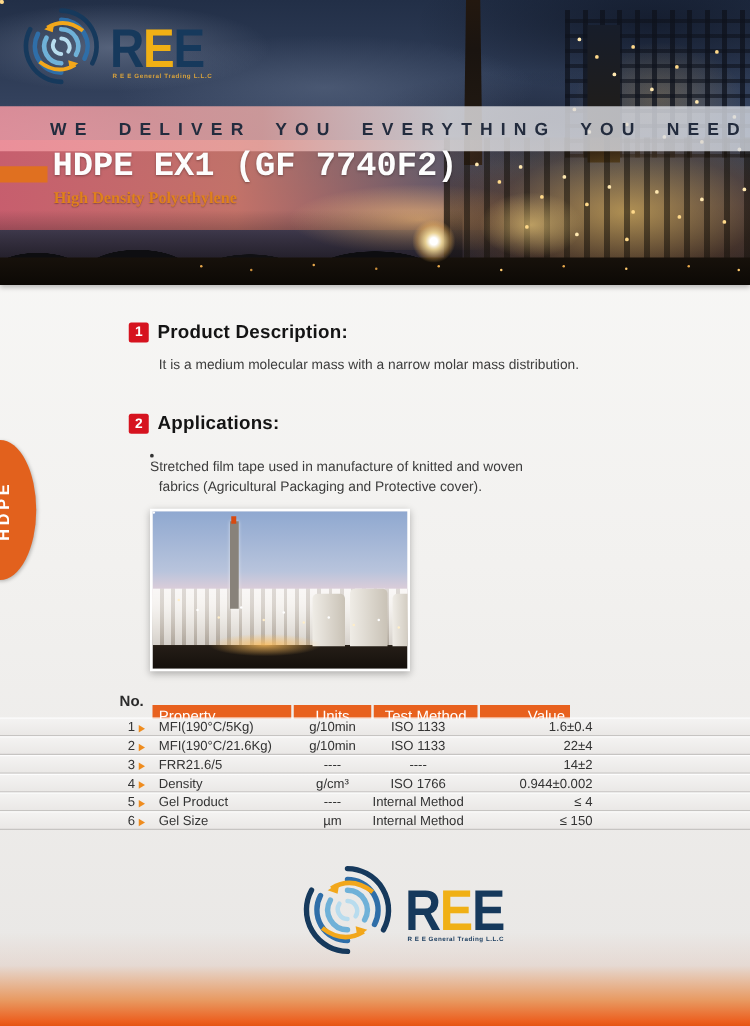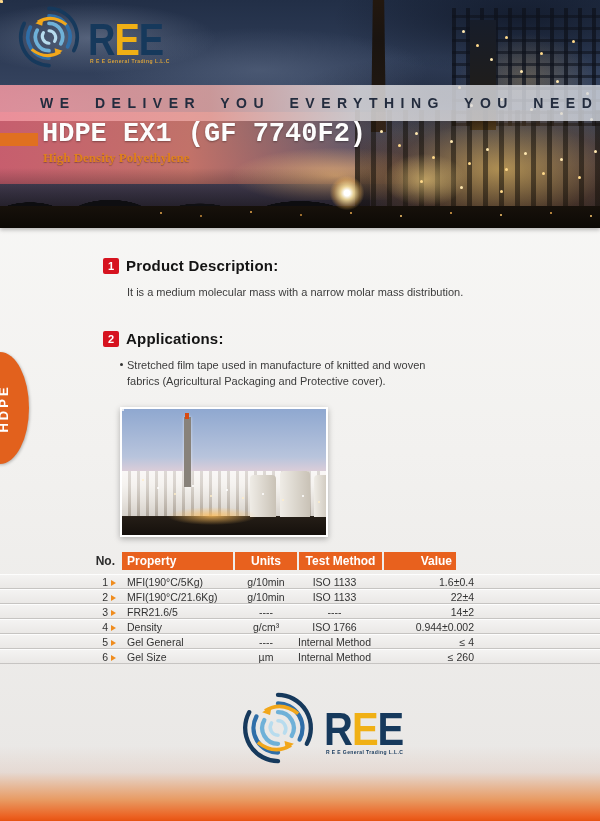--- a/index.html
+++ b/index.html
@@ -95,21 +95,21 @@
   .logo-bottom .logo-word { font-size:40px; margin-left:10px; margin-top:14px; }
   .logo-bottom .logo-tagline { color:#16395c; font-size:5px; margin-left:12px; margin-top:3px; letter-spacing:.4px; }
   .word-col { display:flex; flex-direction:column; }
 
   
   .section-heading { position:absolute; display:flex; align-items:center; gap:7px; }
   .num-box { width:16px; height:16px; background:#d6131f; color:#fff; font-size:11px; font-weight:bold;
     display:flex; align-items:center; justify-content:center; border-radius:2px; }
   .heading-text { font-size:15px; font-weight:800; color:#141414; letter-spacing:.2px; }
   .body-text { position:absolute; font-size:11px; color:#3c3c3c; line-height:16px; }
-  .bullet-row { display:flex; }
+  .bullet-row { display:flex;flex-direction:column; }
   .bullet-dot { width:3px; height:3px; border-radius:50%; background:#333; margin:6px 4px 0 0; flex:none; }
 
   
   .side-tab { position:absolute; left:-29px; top:352px; width:58px; height:112px; background:#e2611d;
     border-radius:50%; display:flex; align-items:center; justify-content:flex-end;
     box-shadow:1px 1px 3px rgba(0,0,0,.25); }
   .side-tab-label { transform:rotate(-90deg); transform-origin:center; color:#fff; font-weight:bold;
     font-size:13px; letter-spacing:3px; margin-right:2px; }
 
   
@@ -132,22 +132,22 @@
   .pp-dots { position:absolute; left:0; top:0; width:2px; height:2px; border-radius:50%; background:#fff; box-shadow:
       20px 70px 0 0 #ffeec8, 35px 78px 0 0 #fff, 52px 84px 0 0 #ffeec8, 70px 76px 0 0 #fff,
       88px 86px 0 0 #ffeec8, 104px 80px 0 0 #fff, 120px 88px 0 0 #ffeec8, 140px 84px 0 0 #fff,
       160px 90px 0 0 #ffeec8, 180px 86px 0 0 #fff, 196px 92px 0 0 #ffeec8; }
 
   
   .tbl { position:absolute; left:0; top:552px; width:600px; }
   .tbl-header { position:relative; height:18px; }
   .th-no { position:absolute; left:0; width:115px; text-align:right; top:2px;
     font-size:12px; font-weight:bold; color:#2b2b2b; }
-  .th-seg { position:absolute; top:0; height:18px; background:#e8611e; color:#fff;
-    font-size:12px; font-weight:bold; display:flex; align-items:center; }
+  .th-seg { position:absolute; top:12px; height:18px; background:#e8611e; color:#fff;
+    font-size:12px; font-weight:normal; display:flex; align-items:center; }
   .th-property { left:122px; width:111px; padding-left:5px; }
   .th-units { left:235px; width:62px; justify-content:center; }
   .th-test { left:299px; width:83px; justify-content:center; }
   .th-value { left:384px; width:72px; justify-content:flex-end; padding-right:4px; }
   .tbl-rows { margin-top:4px; }
   .t-row { position:relative; height:15px; background:linear-gradient(180deg,#f4f3f2 0%,#eae8e6 100%);
     border-top:1px solid #fdfdfd; border-bottom:1px solid #c6c4c2; }
   .t-cell { position:absolute; top:1px; font-size:10.5px; color:#333; white-space:nowrap; }
   .c-no { left:0; width:108px; text-align:right; }
   .no-arrow { position:absolute; left:111px; top:4.5px; width:0; height:0;
@@ -283,32 +283,32 @@
         <div class="t-cell c-no">4</div>
           <div class="no-arrow"></div>
         <div class="t-cell c-prop">Density</div>
         <div class="t-cell c-units">g/cm³</div>
         <div class="t-cell c-test">ISO 1766</div>
         <div class="t-cell c-value">0.944±0.002</div>
       </div>
       <div class="t-row">
         <div class="t-cell c-no">5</div>
           <div class="no-arrow"></div>
-        <div class="t-cell c-prop">Gel General</div>
+        <div class="t-cell c-prop">Gel Product</div>
         <div class="t-cell c-units">----</div>
         <div class="t-cell c-test">Internal Method</div>
         <div class="t-cell c-value">≤ 4</div>
       </div>
       <div class="t-row">
         <div class="t-cell c-no">6</div>
           <div class="no-arrow"></div>
         <div class="t-cell c-prop">Gel Size</div>
         <div class="t-cell c-units">µm</div>
         <div class="t-cell c-test">Internal Method</div>
-        <div class="t-cell c-value">≤ 260</div>
+        <div class="t-cell c-value">≤ 150</div>
       </div>
     </div>
   </div>
 
   <div class="footer-fade"></div>
   <div class="logo logo-bottom">
     <svg class="logo-swirl" width="72" height="72" viewBox="0 0 100 100" fill="none">
       <path d="M50 4 a46 46 0 0 1 40 68" stroke="#16395c" stroke-width="6" stroke-linecap="round"></path>
       <path d="M50 96 a46 46 0 0 1 -40 -68" stroke="#16395c" stroke-width="6" stroke-linecap="round"></path>
       <path d="M50 16 a34 34 0 0 1 30 50" stroke="#2f6ea8" stroke-width="6" stroke-linecap="round"></path>

